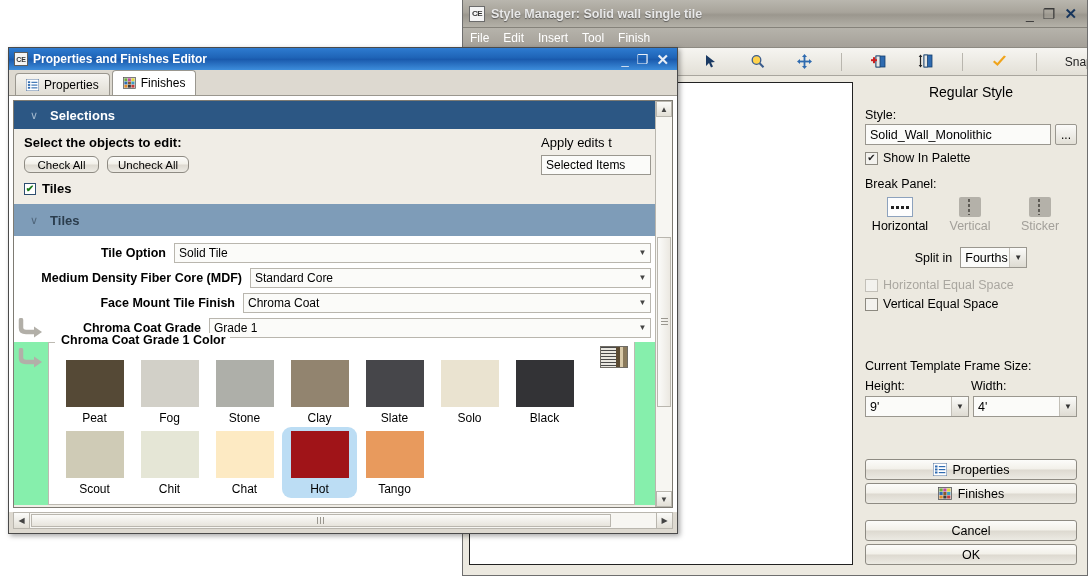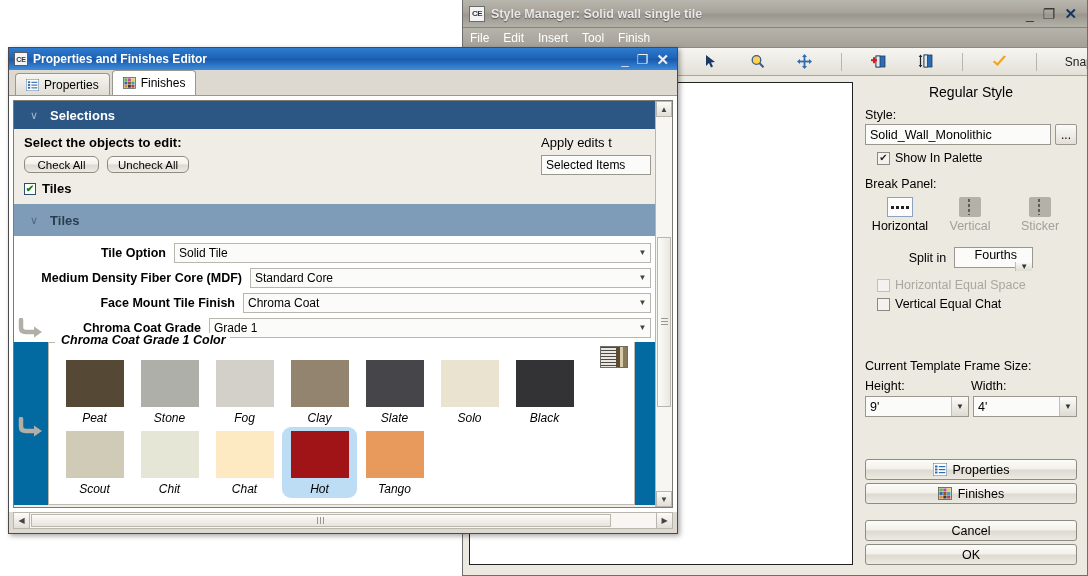--- a/index.html
+++ b/index.html
@@ -98,21 +98,21 @@
   .row { display:flex; align-items:center; gap:4px; }
   .txtfield {
     flex:1; height: 21px; background:#fbfbf9; border:1px solid #9a978f;
     padding: 0 4px; display:flex; align-items:center; font-size:12.5px;
   }
   .ellipsis-btn {
     width: 22px; height: 21px; border:1px solid #9a978f; border-radius:2px;
     background: linear-gradient(to bottom,#fbfbf9,#e2dfd6);
     display:flex;align-items:flex-end;justify-content:center; font-size:12px; padding-bottom:2px;
   }
-  .chk { display:flex; align-items:center; gap:5px; margin: 6px 12px 0; }
+  .chk { display:flex; align-items:center; gap:5px; margin: 6px 0 0; }
   .chkbox {
     width:13px;height:13px;border:1px solid #8c8980;background:#f3f2ee;
     display:flex;align-items:center;justify-content:center;font-size:11px;line-height:1;
   }
   .chkbox.checked::before { content:"\2714"; color:#222; font-size:10px; }
   .chk.disabled, .chk.disabled .chkbox { color:#aaa7a0; border-color:#c3c0b8; }
 
   .breakpanel-row { display:flex; gap:0; margin-top:4px; }
   .bp-item { width: 70px; text-align:center; }
   .bp-icon-h {
@@ -427,33 +427,33 @@
             <div class="bp-label dim">Vertical</div>
           </div>
           <div class="bp-item">
             <div class="bp-icon-v"></div>
             <div class="bp-label dim">Sticker</div>
           </div>
         </div>
 
         <div class="splitrow">
           <span>Split in</span>
-          <div class="combo" style="width:79px;flex-direction:column;">
+          <div class="combo" style="width:67px;">
             <span>Fourths</span>
             <span class="arrow">▼</span>
           </div>
         </div>
 
         <div class="chk disabled" style="margin-top:10px;">
           <span class="chkbox"></span>
           <span>Horizontal Equal Space</span>
         </div>
         <div class="chk" style="margin-top:5px;">
           <span class="chkbox"></span>
-          <span>Vertical Equal Chat</span>
+          <span>Vertical Equal Space</span>
         </div>
 
         <div class="lbl" style="margin-top:48px;">Current Template Frame Size:</div>
         <div class="row" style="margin-top:4px; gap:0;">
           <div style="width:50%;">Height:</div>
           <div style="width:50%;">Width:</div>
         </div>
         <div class="row" style="margin-top:3px; gap:4px;">
           <div class="combo" style="width:50%;">
             <span>9'</span>
@@ -613,21 +613,21 @@
                 </svg>
               </div>
               <div class="fl" style="width:161px;">Chroma Coat Grade</div>
               <div class="fc">
                 <span>Grade 1</span>
                 <span class="arrow">▼</span>
               </div>
             </div>
           </div>
 
-          <div style="display:flex; align-items:center; background:#0369a1;font-style:italic;">
+          <div style="display:flex; align-items:flex-start; background:#86efac;">
             <div class="arrow-icon" style="margin-top:6px;">
               <svg width="28" height="20" viewBox="0 0 28 20">
                 <path d="M4 2 L4 10 Q4 14 9 14 L19 14" stroke="#b2afa8" stroke-width="4.5" fill="none" stroke-linecap="round"></path>
                 <path d="M17 8.5 L25 14 L17 19.5 Z" fill="#b2afa8"></path>
               </svg>
             </div>
             <div class="group-box" style="flex:1; margin-left:0; margin-right:20px;">
               <div class="group-title">Chroma Coat Grade 1 Color</div>
               <div class="mini-legend">
                 <span class="ml-l"></span>
@@ -636,26 +636,26 @@
                     <i style="background:#d8c9a8"></i>
                     <i style="background:#8a7a5c"></i>
                 </span>
               </div>
               <div class="swatch-grid" id="swatch-grid">
                   <div class="swatch-cell">
                     <div class="sw" style="background: rgb(85, 73, 54);"></div>
                     <div class="sw-name">Peat</div>
                   </div>
                   <div class="swatch-cell">
+                    <div class="sw" style="background: rgb(210, 208, 200);"></div>
+                    <div class="sw-name">Fog</div>
+                  </div>
+                  <div class="swatch-cell">
                     <div class="sw" style="background: rgb(174, 175, 169);"></div>
                     <div class="sw-name">Stone</div>
-                  </div>
-                  <div class="swatch-cell">
-                    <div class="sw" style="background: rgb(210, 208, 200);"></div>
-                    <div class="sw-name">Fog</div>
                   </div>
                   <div class="swatch-cell">
                     <div class="sw" style="background: rgb(146, 132, 111);"></div>
                     <div class="sw-name">Clay</div>
                   </div>
                   <div class="swatch-cell">
                     <div class="sw" style="background: rgb(70, 70, 74);"></div>
                     <div class="sw-name">Slate</div>
                   </div>
                   <div class="swatch-cell">

